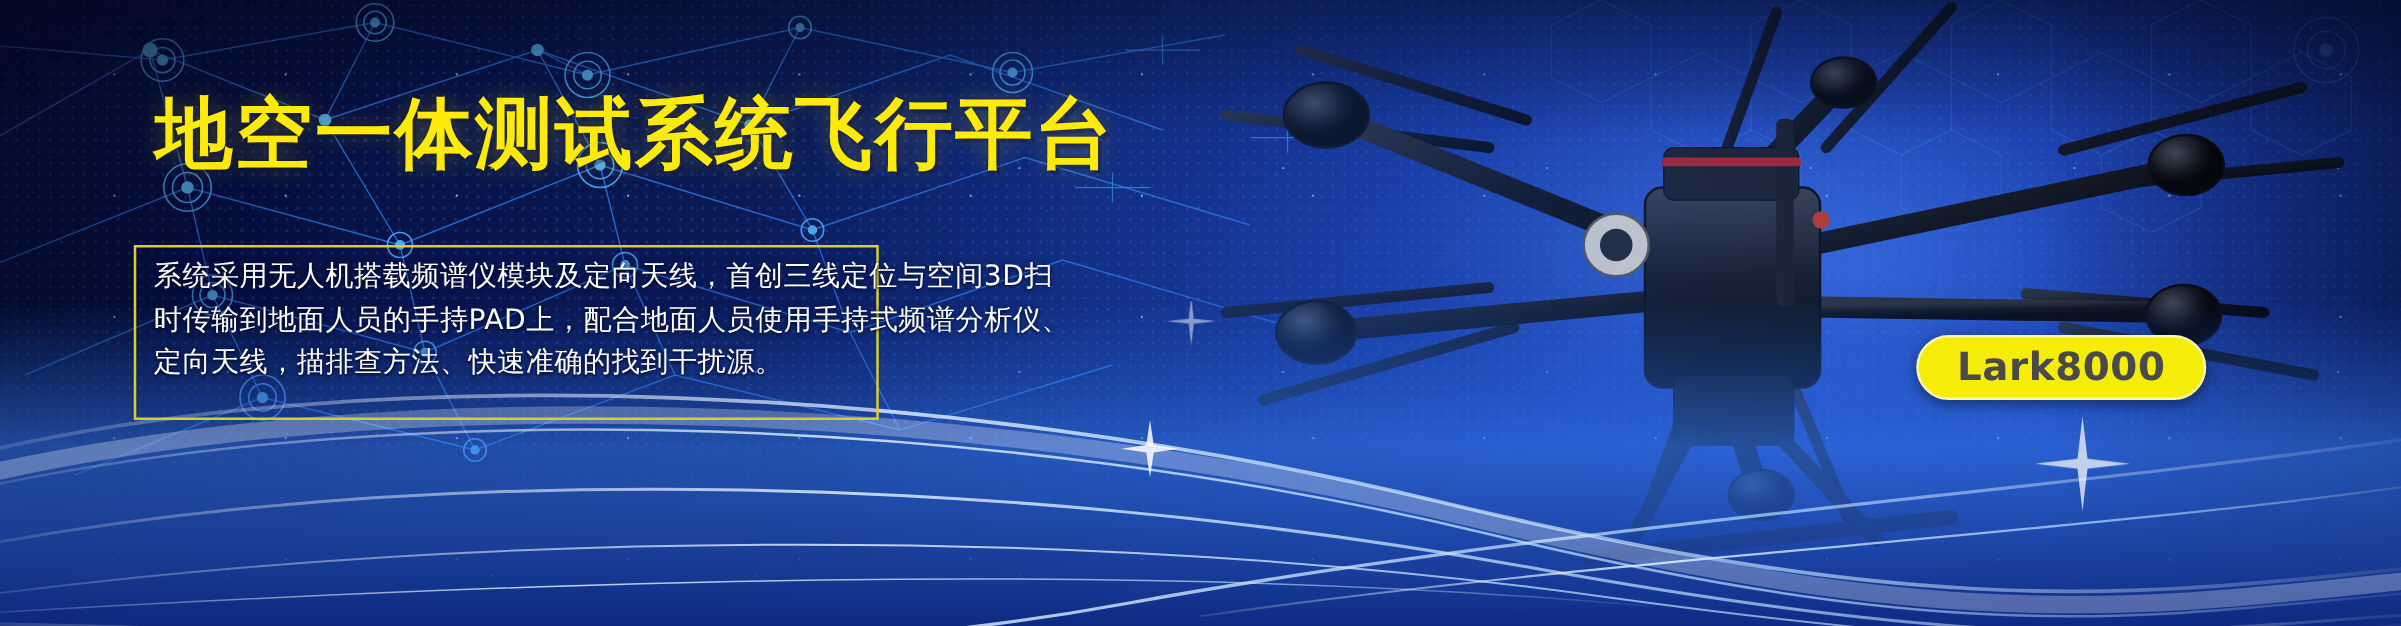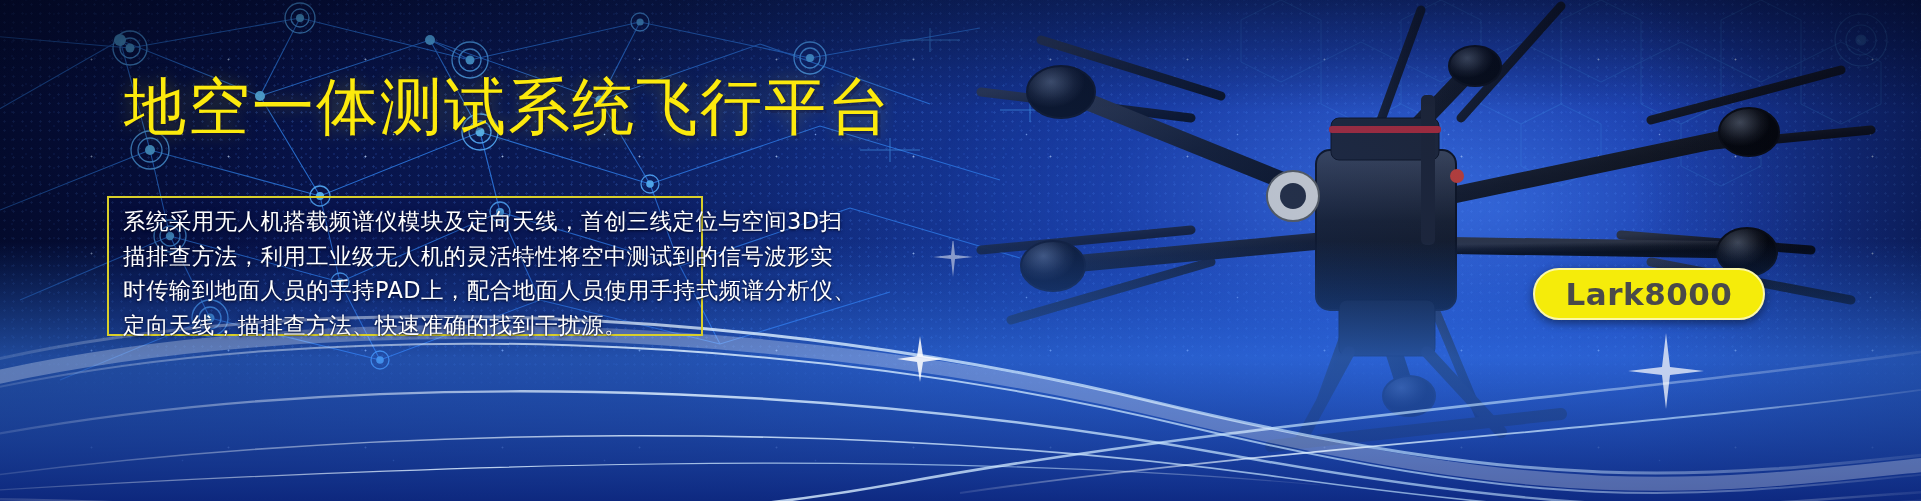--- a/index.html
+++ b/index.html
@@ -61,21 +61,21 @@
     filter:blur(6px);
   }
 
   
   .ribbons{position:absolute;left:0;bottom:0;width:1921px;height:260px;}
 
   
   .headline{
     position:absolute;left:124px;top:76px;
     font-size:62px;line-height:1;
-    font-weight:400;
+    font-weight:700;
     letter-spacing:2px;
     color:#fcea0d;
     font-family:"DejaVu Sans","Liberation Sans",sans-serif;
     text-shadow:
       0 0 2px rgba(0,0,0,.45),
       3px 3px 0 rgba(20,20,60,.35),
       0 0 18px rgba(252,234,13,.25);
     white-space:nowrap;
   }
 
@@ -319,21 +319,20 @@
   </svg>
 
   <svg style="position:absolute;left:890;top:330px;left:890px;width:60px;height:60px;" viewBox="0 0 60 60">
     <path d="M30 6 l3 20 l20 3 l-20 3 l-3 20 l-3 -20 l-20 -3 l20 -3 z" fill="#ffffff" opacity="0.85"></path>
   </svg>
 
   <div class="headline">地空一体测试系统飞行平台</div>
 
   <div class="descbox">
     <p>系统采用无人机搭载频谱仪模块及定向天线，首创三线定位与空间3D扫</p>
-    <p>描排查方法，利用工业级无人机的灵活特性将空中测试到的信号波形实</p>
     <p>时传输到地面人员的手持PAD上，配合地面人员使用手持式频谱分析仪、</p>
     <p>定向天线，描排查方法、快速准确的找到干扰源。</p>
   </div>
 
   <div class="badge">
     <span>Lark8000</span>
   </div>
 
 </div>
 

